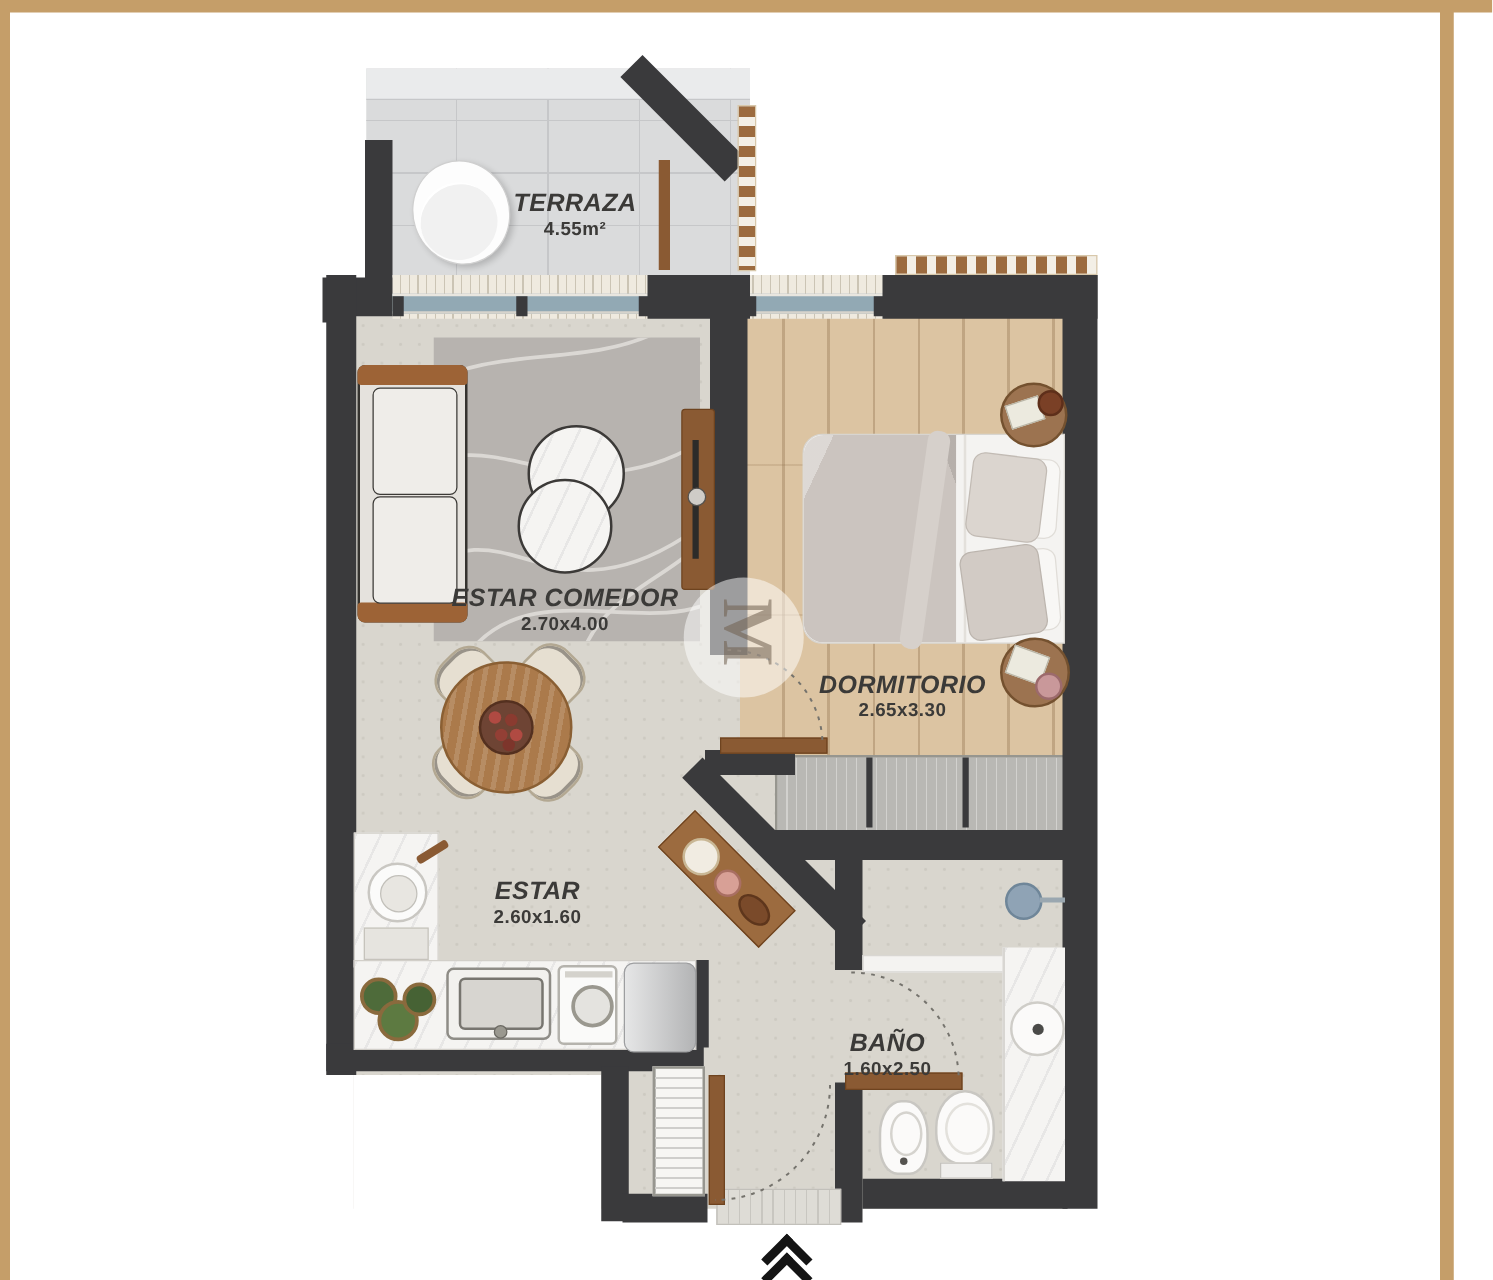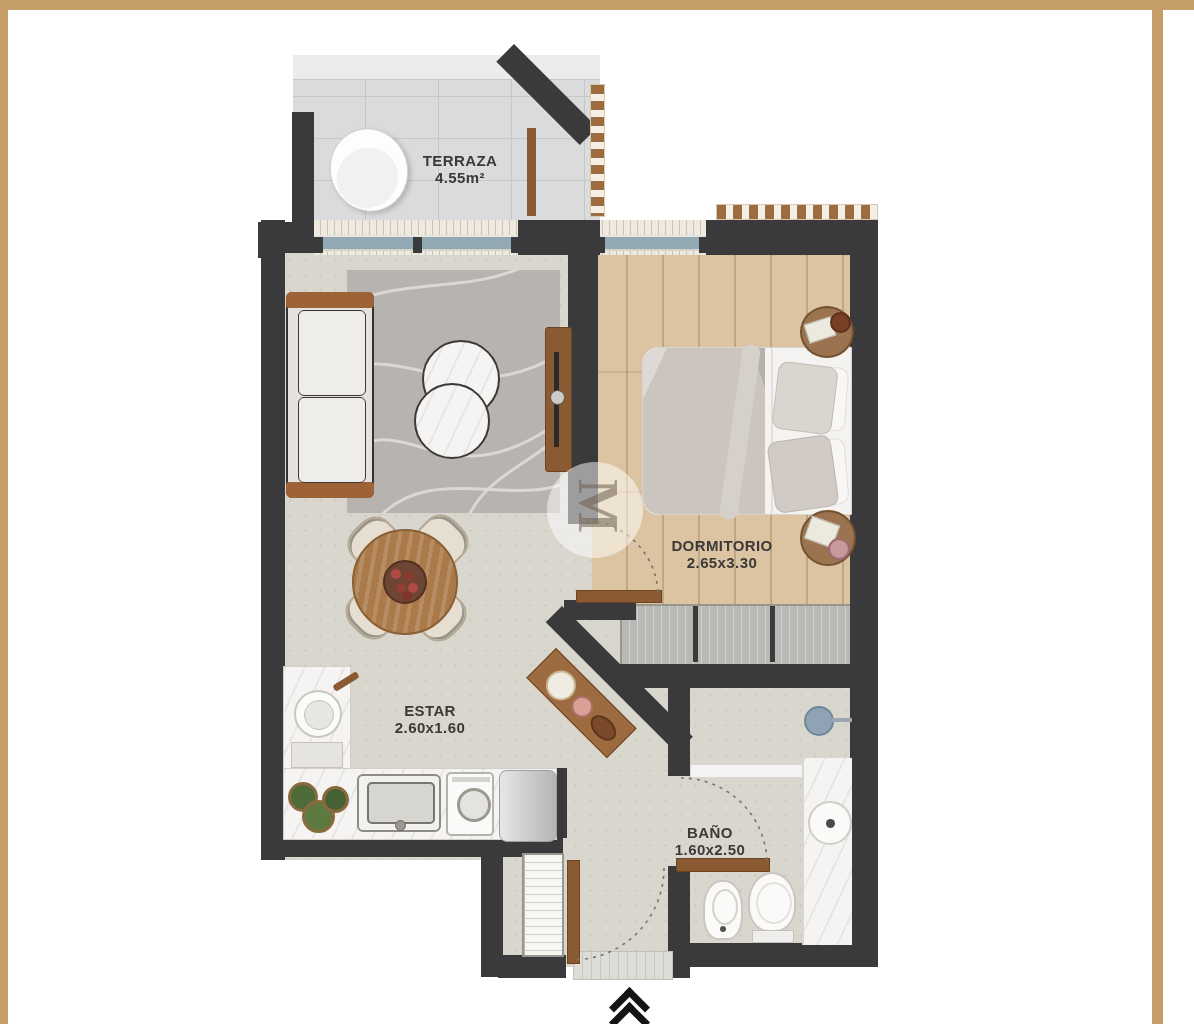--- a/index.html
+++ b/index.html
@@ -3,21 +3,21 @@
 <meta charset="utf-8">
 <style>
   html,body{margin:0;padding:0;background:#fff;}
   #page{position:relative;width:1194px;height:1024px;background:#ffffff;overflow:hidden;
         font-family:"Liberation Sans",sans-serif;}
   .abs{position:absolute;}
   .wall{position:absolute;background:#3a3a3c;}
   .woodbar{position:absolute;background:#8a5a33;}
   .label{position:absolute;transform:translateX(-50%);text-align:center;color:#3b3a38;
          font-weight:bold;line-height:1.15;letter-spacing:.4px;white-space:nowrap;}
-  .room-name{font-size:15px;}
+  .room-name{font-size:20px;font-style:italic;}
   .room-size{font-size:15px;}
   .window{position:absolute;background:#efeadf;
     background-image:repeating-linear-gradient(90deg,transparent 0 6px,#cbc4b4 6px 7px);}
   .glass{position:absolute;left:0;right:0;bottom:4px;height:12px;background:#92a9b4;
     border-top:2px solid #e9e6df;border-bottom:2px solid #d7d4cc;}
   .cap{position:absolute;bottom:2px;width:9px;height:16px;background:#3a3a3c;}
   .slats-v{position:absolute;background:repeating-linear-gradient(180deg,#9c6b3f 0 9px,#f3efe6 9px 16px);
     border:1px solid #d8c8ab;}
   .slats-h{position:absolute;background:repeating-linear-gradient(90deg,#9c6b3f 0 9px,#f3efe6 9px 16px);
     border:1px solid #d8c8ab;}
@@ -210,20 +210,24 @@
     </g>
   </svg>
 
   <div class="abs" style="left:547px;top:462px;width:96px;height:96px;border-radius:50%;background:rgba(255,255,255,.5);"></div>
   <div class="abs" style="left:566px;top:474px;width:64px;height:64px;font-family:'Liberation Serif',serif;font-size:58px;font-weight:bold;color:rgba(112,95,78,.55);transform:rotate(90deg);line-height:64px;text-align:center;">M</div>
 
   <div class="label" style="left:460px;top:152px;">
     <div class="room-name">TERRAZA</div>
     <div class="room-size">4.55m²</div>
   </div>
+  <div class="label" style="left:452px;top:468px;">
+    <div class="room-name">ESTAR COMEDOR</div>
+    <div class="room-size">2.70x4.00</div>
+  </div>
   <div class="label" style="left:722px;top:537px;">
     <div class="room-name">DORMITORIO</div>
     <div class="room-size">2.65x3.30</div>
   </div>
   <div class="label" style="left:430px;top:702px;">
     <div class="room-name">ESTAR</div>
     <div class="room-size">2.60x1.60</div>
   </div>
   <div class="label" style="left:710px;top:824px;">
     <div class="room-name">BAÑO</div>

